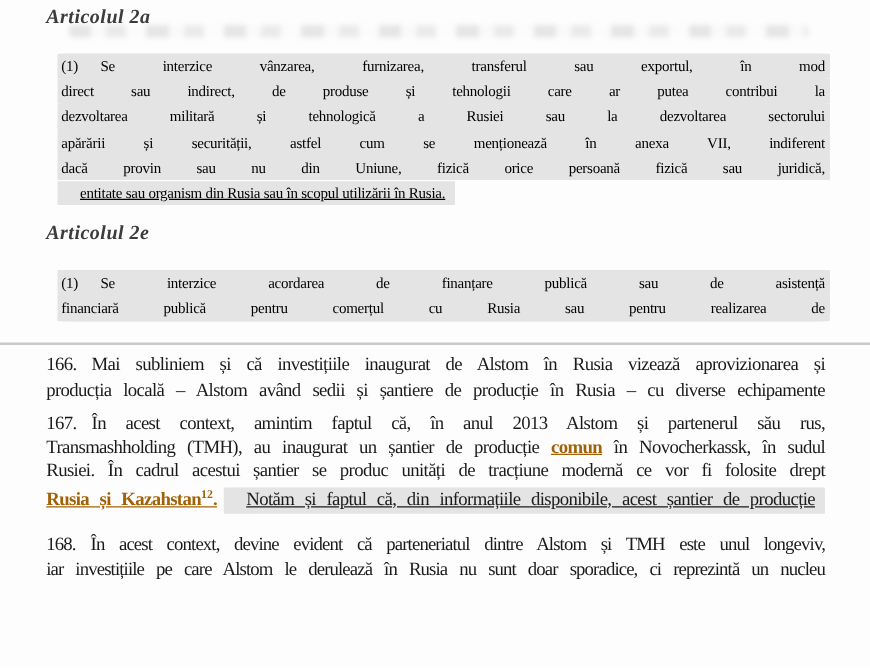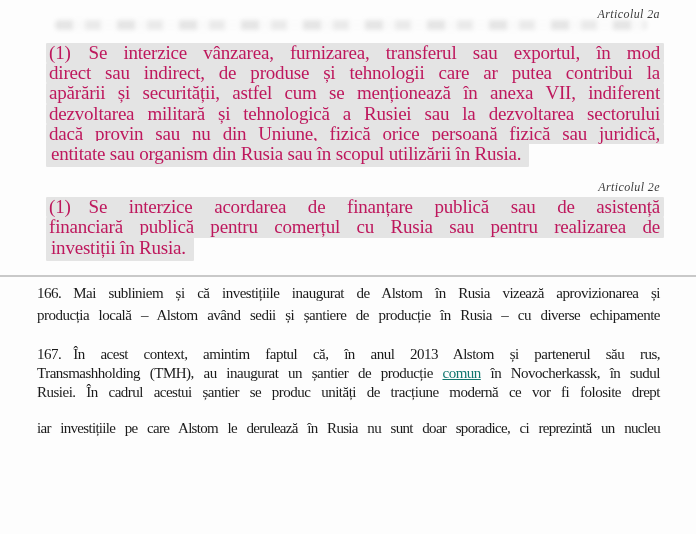--- a/index.html
+++ b/index.html
@@ -4,87 +4,88 @@
 <style>
   :root { --hl:#e4e4e4; }
   html,body { margin:0; padding:0; background:#ffffff; }
   .page {
     position:relative; width:696px; height:534px; overflow:hidden;
     box-sizing:border-box; padding:0 36px 0 37px;
     background:#fdfdfd; color:#1e1e1e;
     font-family:"Liberation Serif","DejaVu Serif",serif;
   }
   .heading {
-    font-style:italic; text-align:right; font-size:12px; line-height:20px;
-    letter-spacing:0.4px; color:#3c3c3c;
+    font-style:italic; text-align:left; font-size:16px; line-height:20px;
+    letter-spacing:0.4px; color:#3c3c3c;font-weight:bold;
   }
   #h2a { margin-top:4px; }
   #h2e { margin-top:13px; }
   .ghost {
     position:absolute; left:55px; top:20px; width:592px; height:10px;
     background:repeating-linear-gradient(90deg,
       rgba(150,150,150,.45) 0 18px, rgba(195,195,195,.12) 18px 30px,
       rgba(160,160,160,.40) 30px 46px, rgba(210,210,210,.08) 46px 62px);
     filter:blur(2px); opacity:.5; border-radius:4px;
   }
   .line { white-space:nowrap; }
   .just { text-align:justify; text-align-last:justify; text-justify:inter-word; }
   .hlfull { background:var(--hl); box-shadow:-3px 0 0 var(--hl), 4px 0 0 var(--hl); border-radius:1px; }
-  .hl { background:var(--hl); padding:2px 8px 3px 5px; margin-left:-3px; border-radius:1px; }
-  .bu { font-weight:normal; text-decoration:underline; color:#0f766e; }
+  .hl { background:var(--hl); padding:2px 8px 3px 18px; margin-left:-3px; border-radius:1px;text-decoration:underline; }
+  .bu { font-weight:bold; text-decoration:underline; color:#a16207; }
   .sp { font-size:9.5px; vertical-align:5.5px; letter-spacing:0; }
   .tab { display:inline-block; }
   .quote {
-    margin-left:12px; font-size:19px; line-height:20.2px;
-    letter-spacing:-0.2px; color:#be185d;
+    margin-left:12px; font-size:12px; line-height:20.2px;
+    letter-spacing:-0.2px; color:#000000;
   }
   .quote .tab { width:18px; }
   #q2a { margin-top:19px; }
-  #q2e { }
+  #q2e { margin-top:19px; }
   .separator { height:2px; background:#c9c9c9; margin:17px 0 0 -37px; width:696px; }
   .bodyp { font-size:15px; letter-spacing:-0.5px; color:#1b1b1b; }
   .bodyp .tab { width:12px; }
   #p166 { line-height:21.7px; margin-top:6px; }
-  #p167 { line-height:19px;   margin-top:19px; }
+  #p167 { line-height:19px;   margin-top:5px; }
   #p168 { line-height:20.6px; margin-top:16px; letter-spacing:-0.7px; }
 </style>
 </head>
 <body>
 
 <div class="page" style="background: rgb(253, 253, 253);">
   <div class="heading" id="h2a">Articolul 2a</div>
 
   <div class="ghost"></div>
 
   <div class="quote" id="q2a">
       <div class="line just hlfull"><span>(1)</span><span class="tab"></span><span>Se interzice vânzarea, furnizarea, transferul sau exportul, în mod</span></div>
       <div class="line just hlfull"><span>direct sau indirect, de produse și tehnologii care ar putea contribui la</span></div>
+      <div class="line just hlfull"><span>dezvoltarea militară și tehnologică a Rusiei sau la dezvoltarea sectorului</span></div>
       <div class="line just hlfull"><span>apărării și securității, astfel cum se menționează în anexa VII, indiferent</span></div>
-      <div class="line just hlfull"><span>dezvoltarea militară și tehnologică a Rusiei sau la dezvoltarea sectorului</span></div>
       <div class="line just hlfull"><span>dacă provin sau nu din Uniune, fizică orice persoană fizică sau juridică,</span></div>
       <div class="line"><span class="hl">entitate sau organism din Rusia sau în scopul utilizării în Rusia.</span></div>
     </div>
 
   <div class="heading" id="h2e">Articolul 2e</div>
 
   <div class="quote" id="q2e">
       <div class="line just hlfull"><span>(1)</span><span class="tab"></span><span>Se interzice acordarea de finanțare publică sau de asistență</span></div>
       <div class="line just hlfull"><span>financiară publică pentru comerțul cu Rusia sau pentru realizarea de</span></div>
-      <div class="line"><span class="hl">investiții în Rusia.</span></div>
     </div>
 
   <div class="separator" style="background: rgb(201, 201, 201);"></div>
 
   <div class="bodyp" id="p166">
       <div class="line just"><span>166.</span><span class="tab"></span><span>Mai subliniem și că investițiile inaugurat de Alstom în Rusia vizează aprovizionarea și</span></div>
       <div class="line just"><span>producția locală – Alstom având sedii și șantiere de producție în Rusia – cu diverse echipamente</span></div>
     </div>
 
   <div class="bodyp" id="p167">
       <div class="line just"><span>167.</span><span class="tab"></span><span>În acest context, amintim faptul că, în anul 2013 Alstom și partenerul său rus,</span></div>
       <div class="line just"><span>Transmashholding (TMH), au inaugurat un șantier de producție </span><span class="bu">comun</span><span> în Novocherkassk, în sudul</span></div>
       <div class="line just"><span>Rusiei. În cadrul acestui șantier se produc unități de tracțiune modernă ce vor fi folosite drept</span></div>
+      <div class="line just"><span class="bu">Rusia și Kazahstan<span class="sp">12</span>.</span><span> </span><span class="hl">Notăm și faptul că, din informațiile disponibile, acest șantier de producție</span></div>
     </div>
 
   <div class="bodyp" id="p168">
+      <div class="line just"><span>168.</span><span class="tab"></span><span>În acest context, devine evident că parteneriatul dintre Alstom și TMH este unul longeviv,</span></div>
       <div class="line just"><span>iar investițiile pe care Alstom le derulează în Rusia nu sunt doar sporadice, ci reprezintă un nucleu</span></div>
     </div>
 </div>
 
 </body></html>

